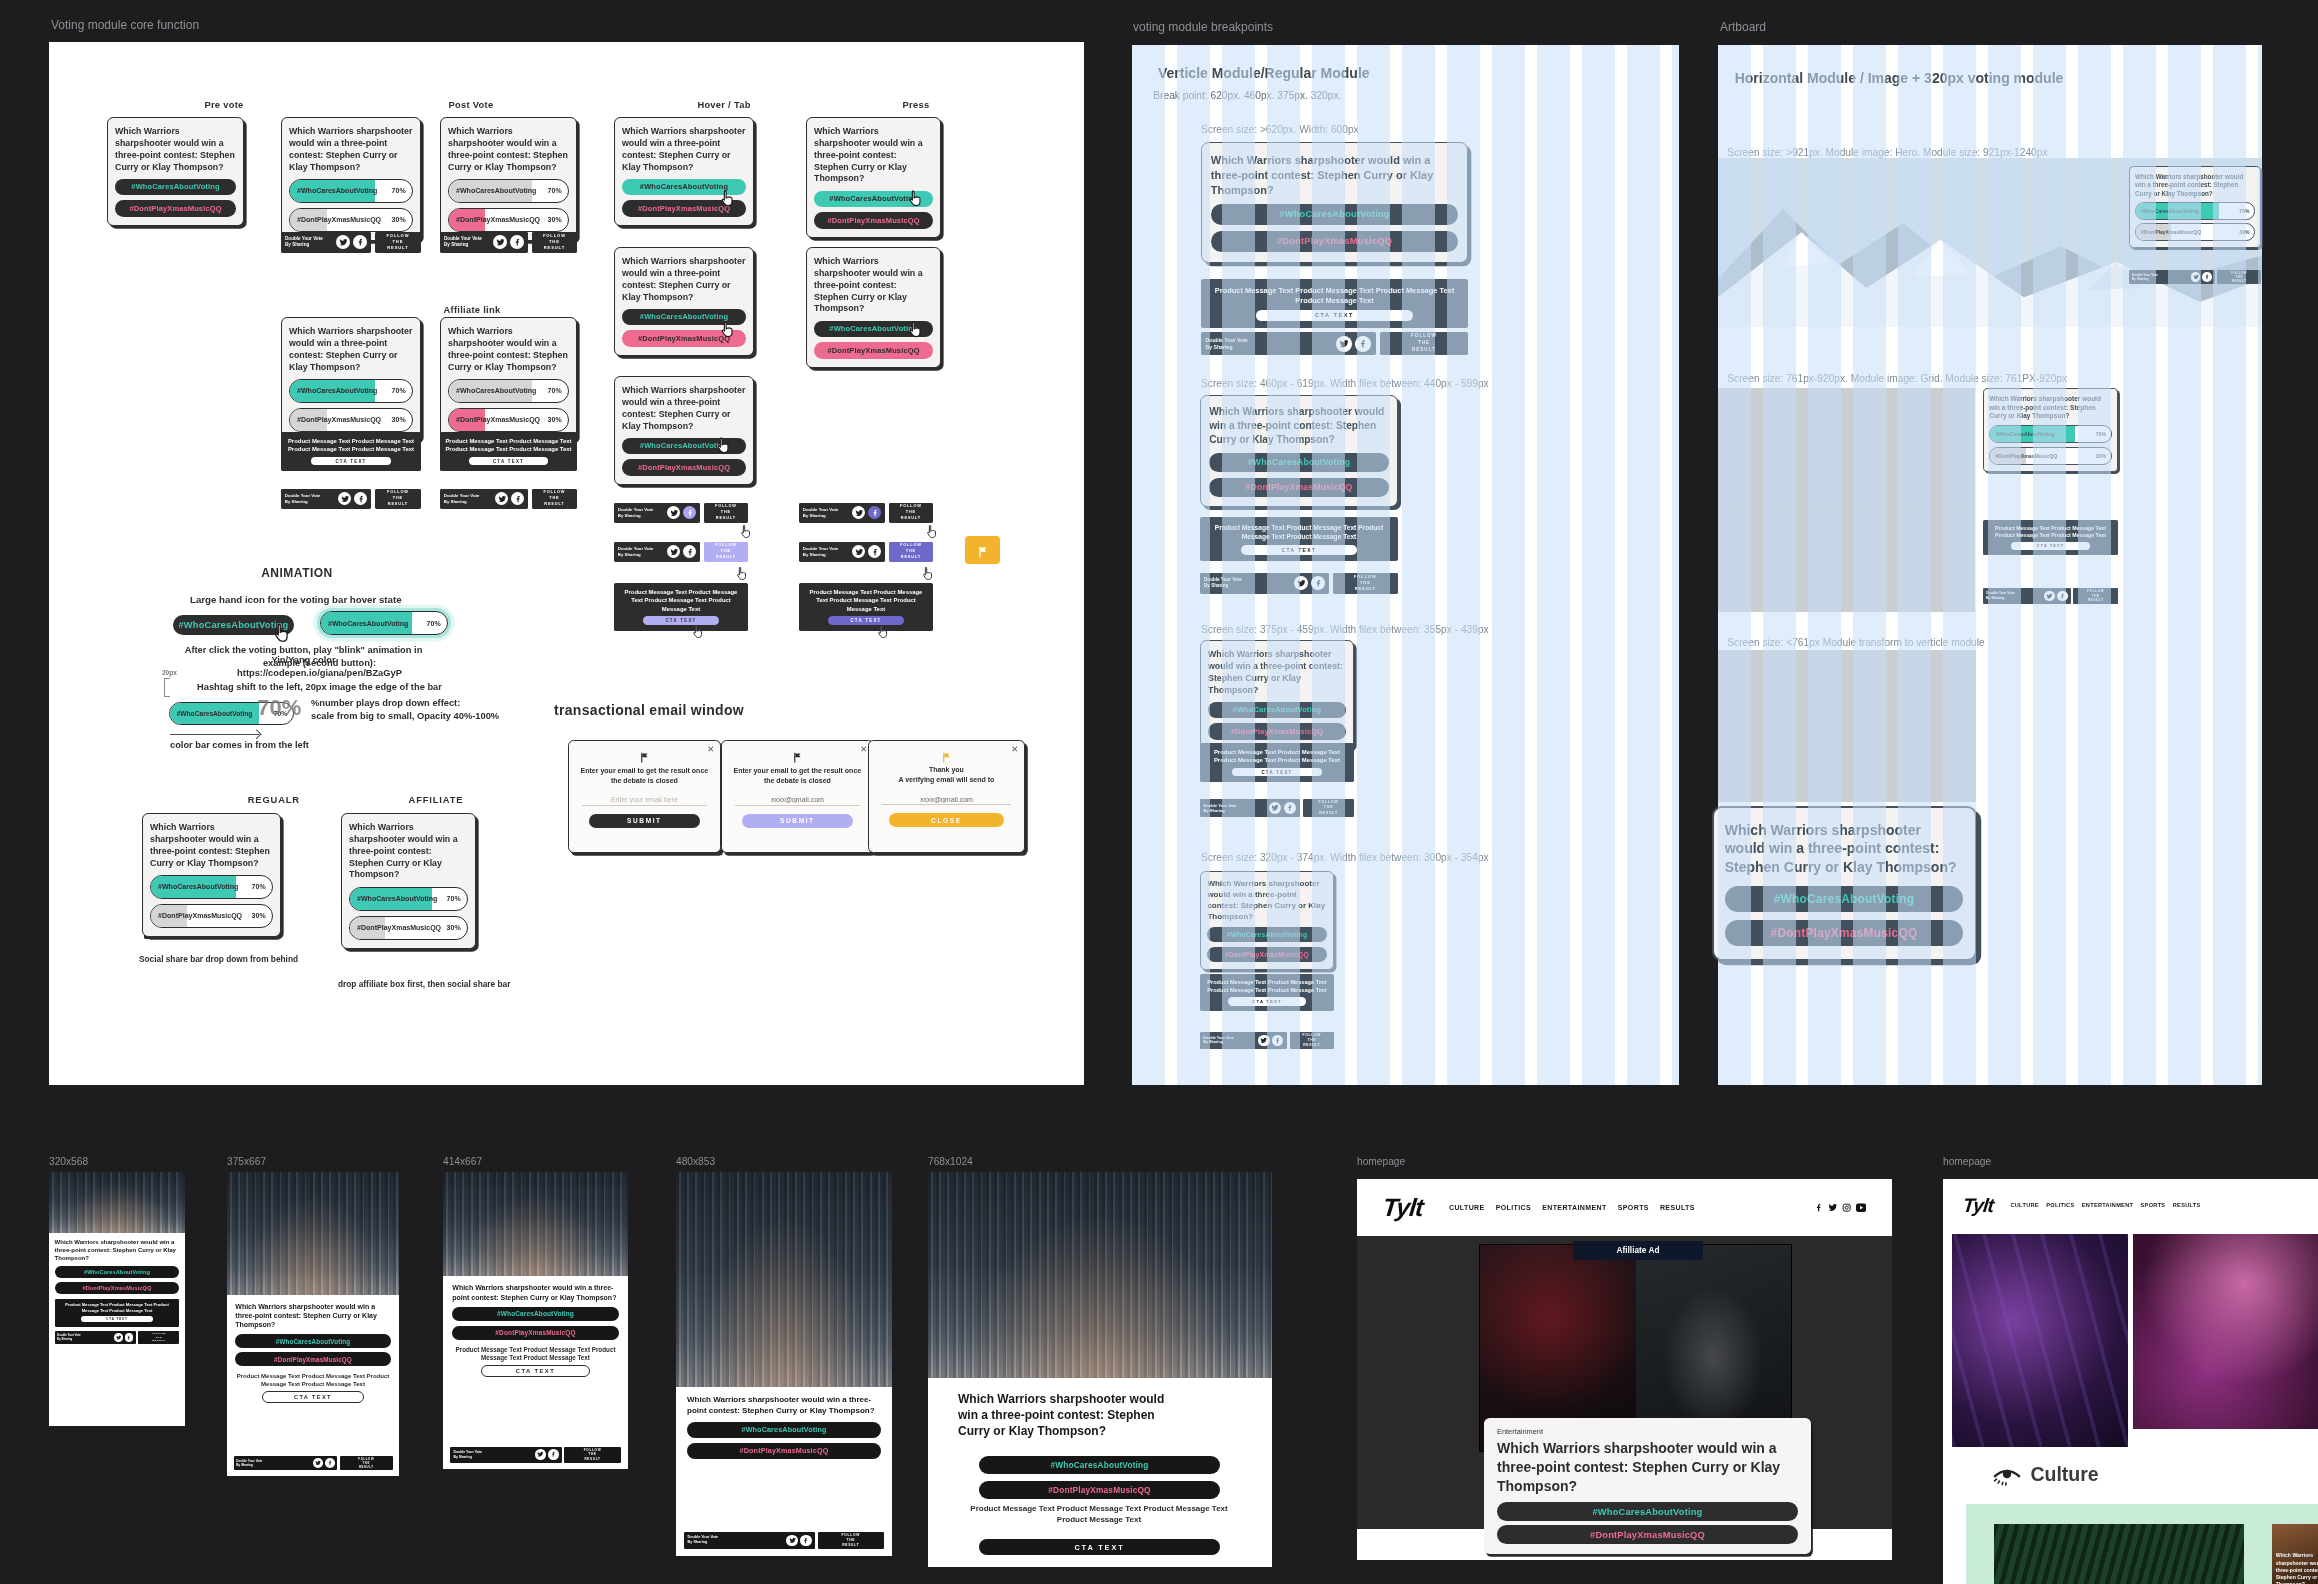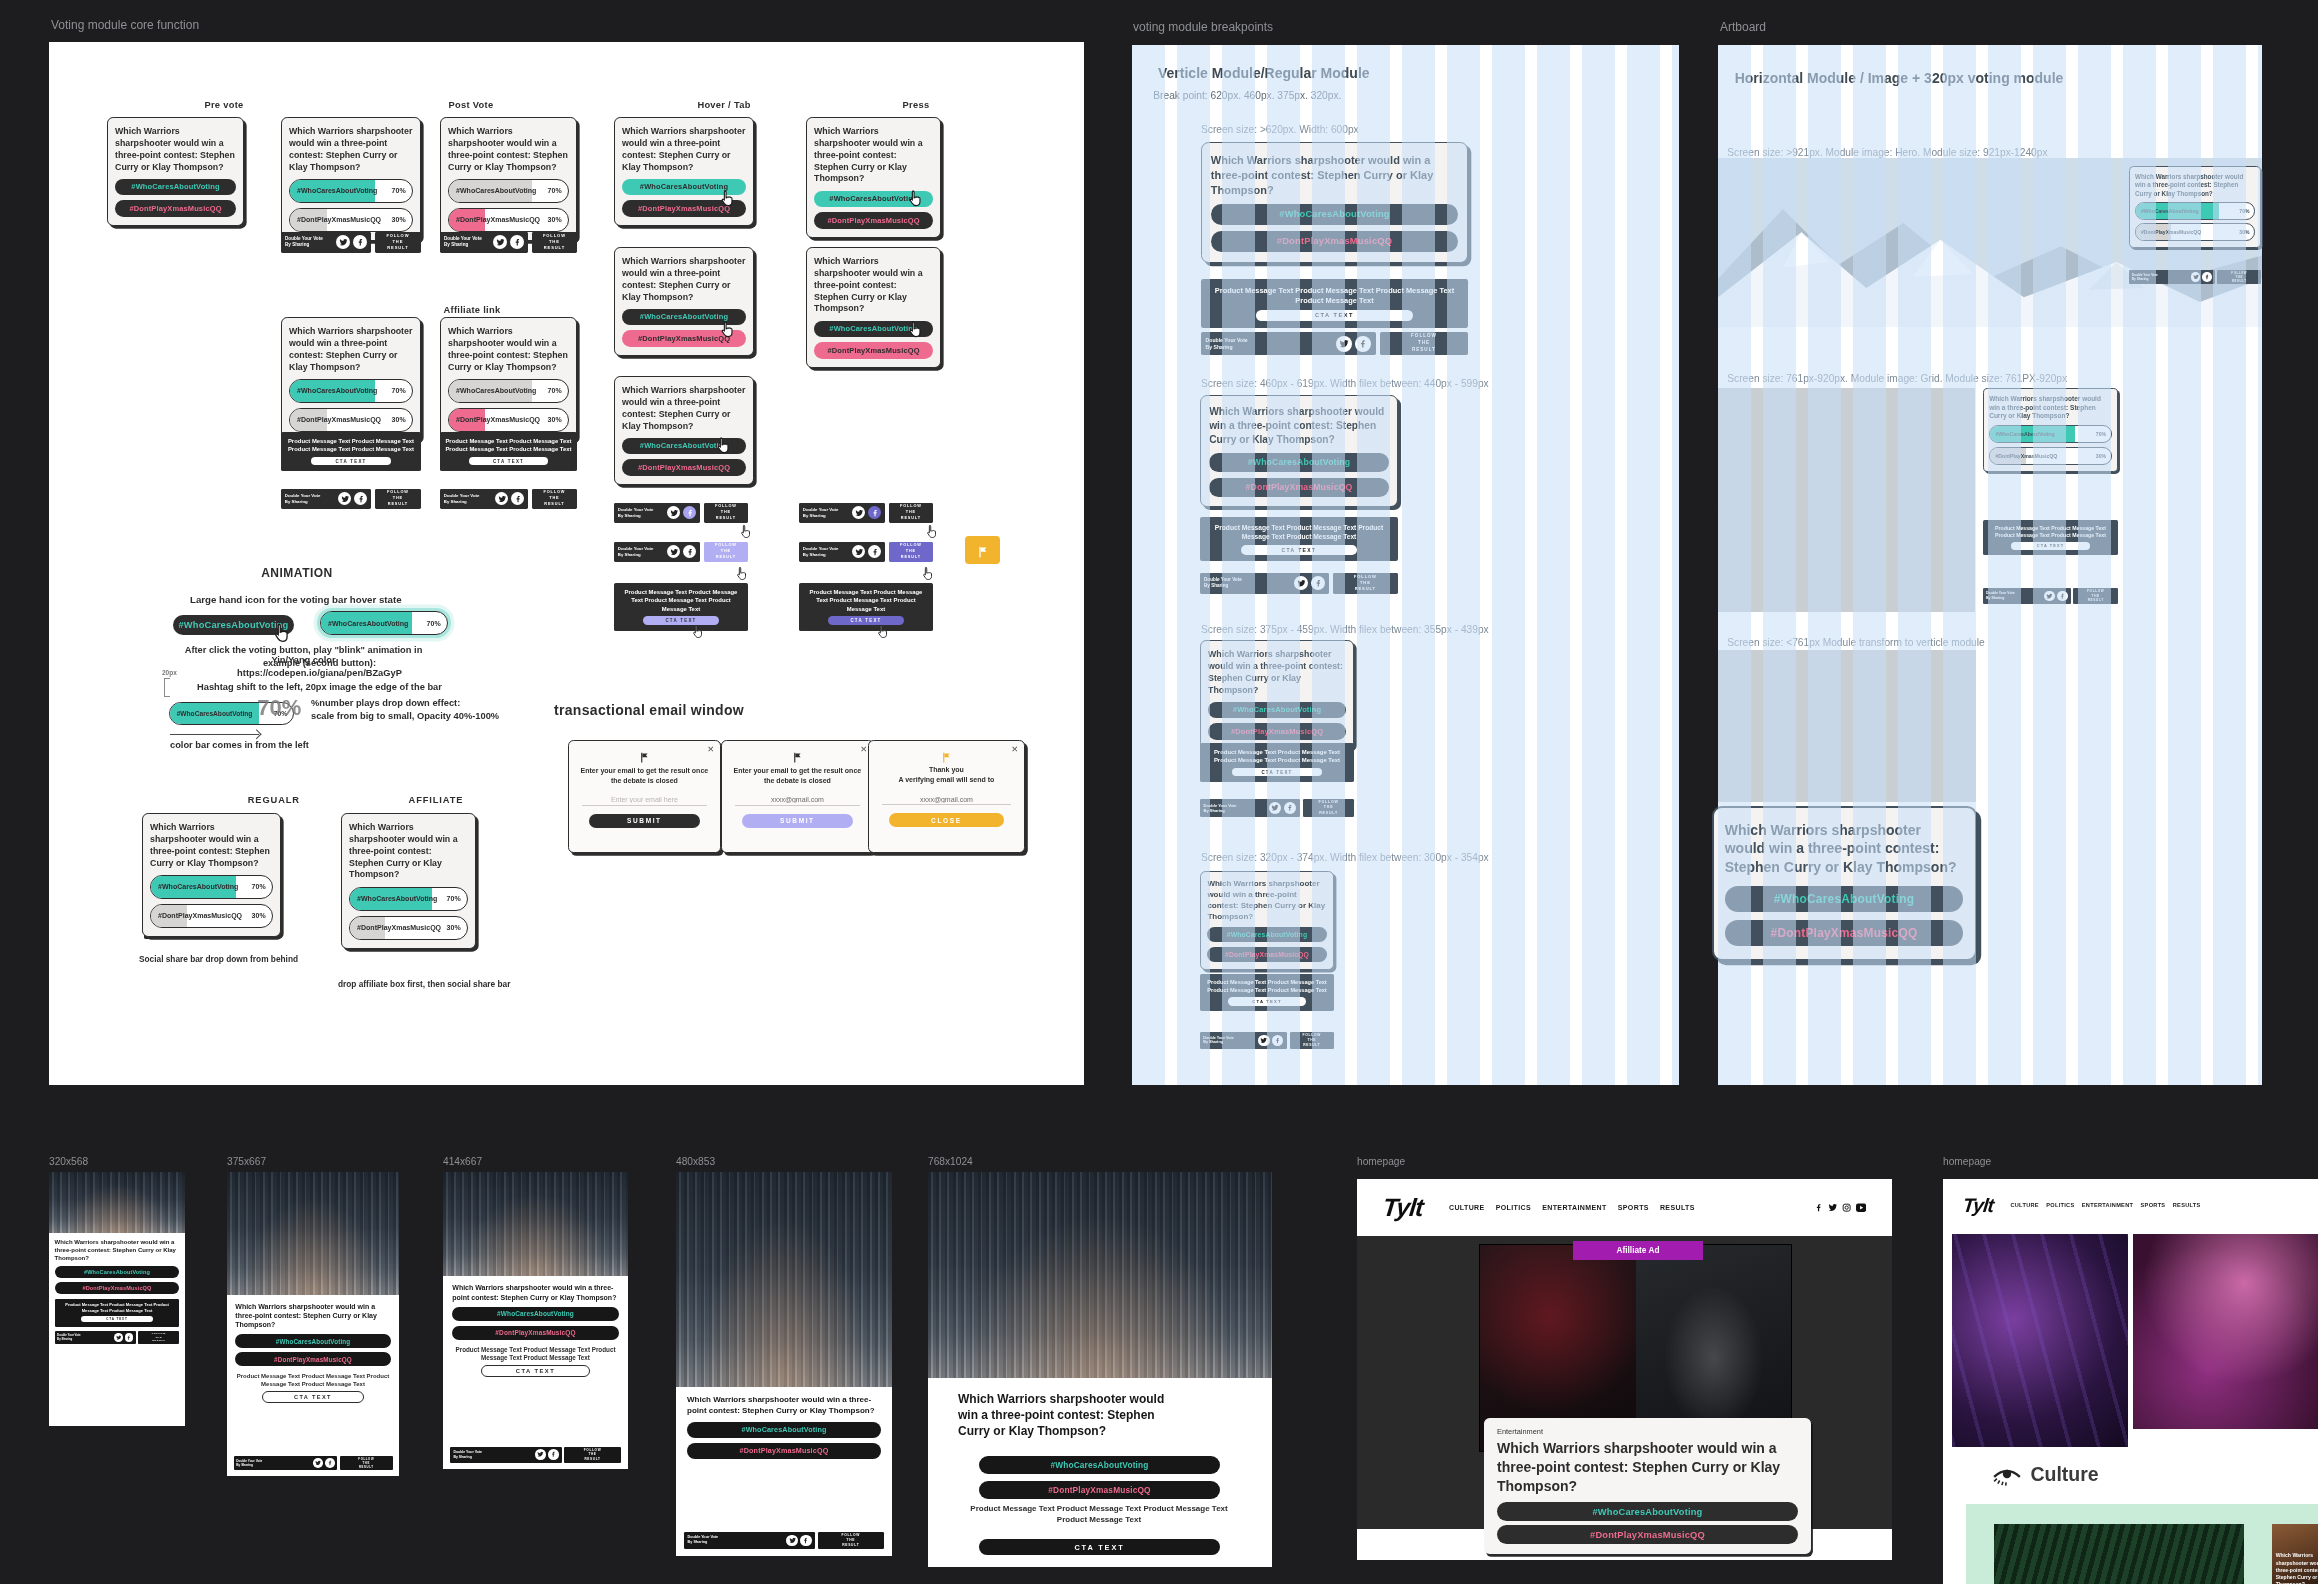--- a/index.html
+++ b/index.html
@@ -89,21 +89,21 @@
   .msg-plain{color:#2e2d2e;font-weight:bold;text-align:center;line-height:1.35;}
   .cta-outline{border:0.9px solid #2e2d2e;background:#fff;color:#2e2d2e;border-radius:1.5em;width:64%;
         margin:.5em auto 0;text-align:center;font-weight:bold;letter-spacing:.25em;padding:.35em 0;font-size:.62em;}
   
   .hp-head{position:absolute;left:0;right:0;top:0;background:#fff;display:flex;align-items:center;z-index:3;}
   .hp-logo{font-weight:bold;font-style:italic;transform:skewX(-6deg);letter-spacing:-0.9px;color:#0d0d0d;}
   .hp-nav{display:flex;color:#1a1a1a;font-weight:bold;}
   .hp-nav span{white-space:nowrap;}
   .hp-social{margin-left:auto;display:flex;align-items:center;color:#111;}
   .hp-social svg{display:block;}
-  .aff-label{position:absolute;background:#a21caf;color:#fff;font-weight:bold;text-align:center;z-index:4;}
+  .aff-label{position:absolute;background:#0f172a;color:#fff;font-weight:bold;text-align:center;z-index:4;}
   .hp-card{position:absolute;background:#f6f5f4;border-radius:5.6px;box-shadow:1.9px 2.8px 0 rgba(20,20,20,.9);z-index:5;}
   .arrowline{position:absolute;height:0;border-top:1.3px solid #4a4a4a;}
   .arrowline::after{content:"";position:absolute;right:-0.9px;top:-3.9px;border:solid #4a4a4a;
         border-width:0 1.3px 1.3px 0;padding:2.8px;transform:rotate(-45deg);}
   .measure{position:absolute;border-left:0.9px solid #8a8a8a;border-top:0.9px solid #8a8a8a;border-bottom:0.9px solid #8a8a8a;}
   .bigpct{position:absolute;font-weight:bold;color:#7d7d7d;opacity:.85;z-index:6;}
 </style>
 </head>
 <body>
 

